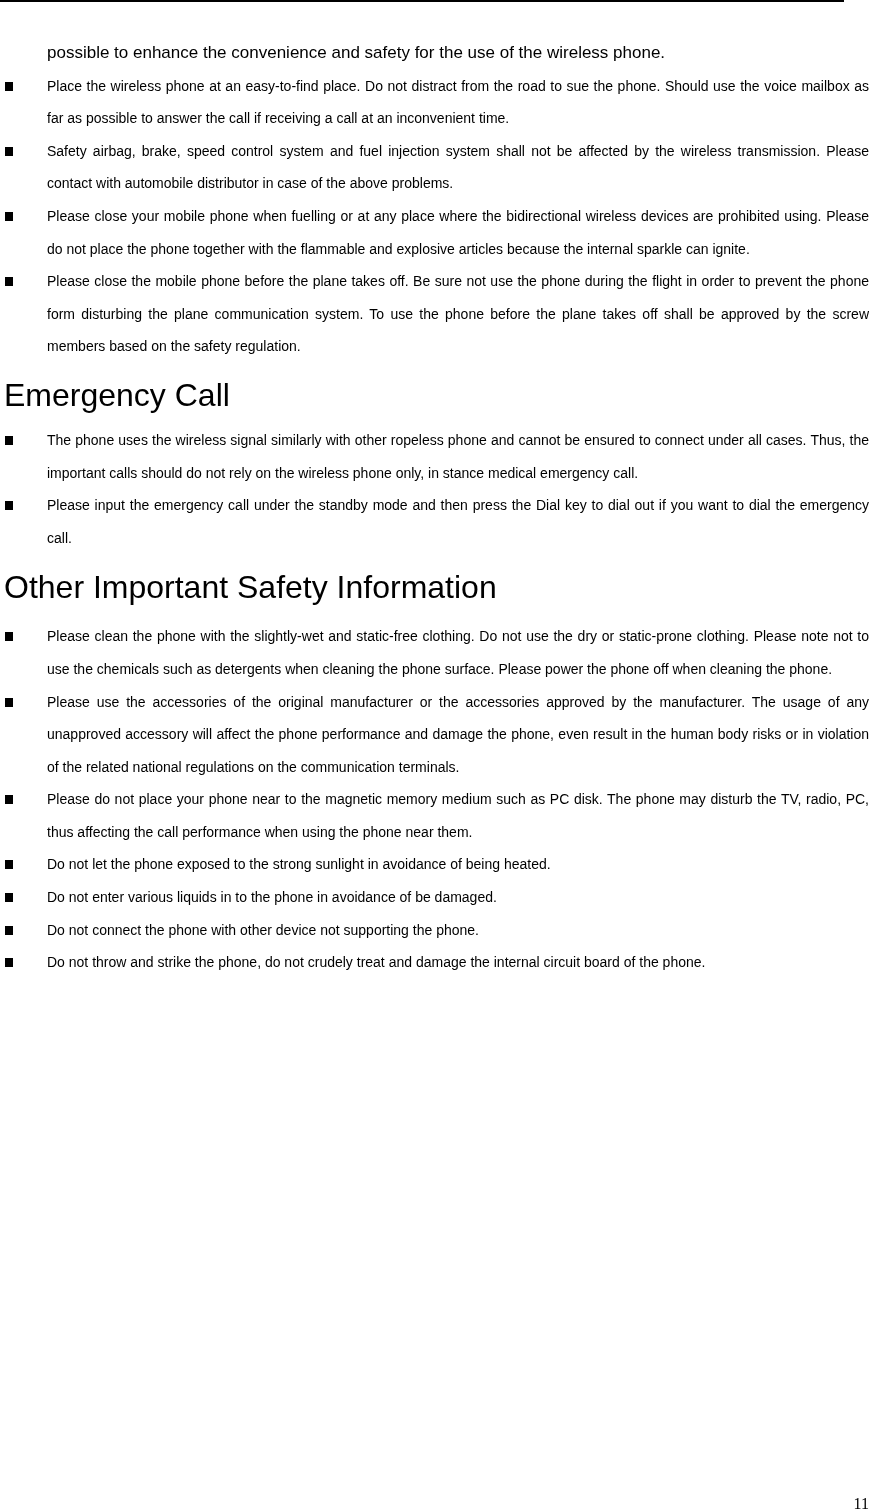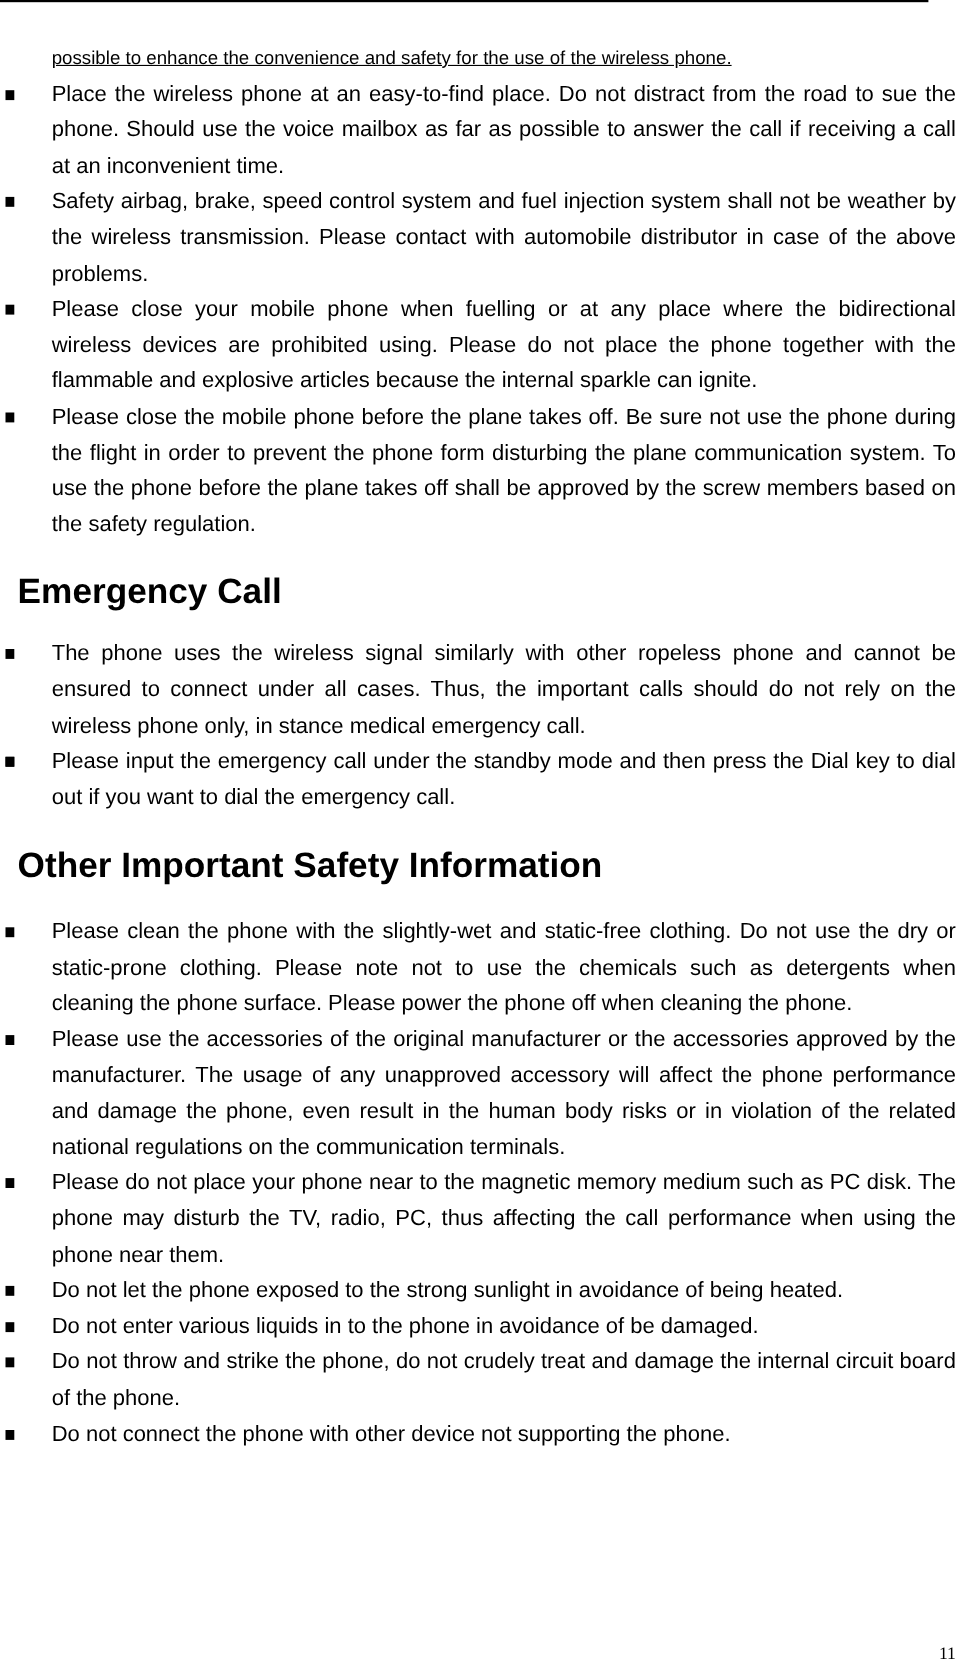--- a/index.html
+++ b/index.html
@@ -27,49 +27,48 @@
     position: absolute;
     left: 4px;
     top: 37px;
     width: 865px;
   }
   .para {
     font-size: 17px;
     line-height: 32.6px;
     text-align: justify;
     margin: 0;
-    text-decoration: underline;
   }
   .cont {
     padding-left: 43px;
   }
   ul.bullets {
     list-style: none;
     margin: 0;
     padding: 0;
   }
   ul.bullets li {
     position: relative;
     padding-left: 43px;
-    font-size: 20px;
+    font-size: 14px;
     line-height: 32.6px;
     text-align: justify;
   }
   ul.bullets li .bullet {
     position: absolute;
     left: 1px;
     top: 12px;
     width: 8px;
     height: 9px;
     background: #000000;
   }
   h2.section-heading {
     font-size: 32px;
-    font-weight: bold;
-    margin: 12px;
+    font-weight: normal;
+    margin: 0;
     line-height: 40px;
     padding: 12px 0 9px 0;
   }
   h2.section-heading.second {
     padding-top: 13px;
     padding-bottom: 13px;
   }
   .page-number {
     position: absolute;
     left: 0;
@@ -85,40 +84,40 @@
 <body>
 
 <div class="top-rule"></div>
 
 <div class="content">
 
   <p class="para cont">possible to enhance the convenience and safety for the use of the wireless phone.</p>
 
   <ul class="bullets">
     <li><span class="bullet"></span><span>Place the wireless phone at an easy-to-find place. Do not distract from the road to sue the phone. Should use the voice mailbox as far as possible to answer the call if receiving a call at an inconvenient time.</span></li>
-    <li><span class="bullet"></span><span>Safety airbag, brake, speed control system and fuel injection system shall not be weather by the wireless transmission. Please contact with automobile distributor in case of the above problems.</span></li>
+    <li><span class="bullet"></span><span>Safety airbag, brake, speed control system and fuel injection system shall not be affected by the wireless transmission. Please contact with automobile distributor in case of the above problems.</span></li>
     <li><span class="bullet"></span><span>Please close your mobile phone when fuelling or at any place where the bidirectional wireless devices are prohibited using. Please do not place the phone together with the flammable and explosive articles because the internal sparkle can ignite.</span></li>
     <li><span class="bullet"></span><span>Please close the mobile phone before the plane takes off. Be sure not use the phone during the flight in order to prevent the phone form disturbing the plane communication system. To use the phone before the plane takes off shall be approved by the screw members based on the safety regulation.</span></li>
   </ul>
 
   <h2 class="section-heading">Emergency Call</h2>
 
   <ul class="bullets">
     <li><span class="bullet"></span><span>The phone uses the wireless signal similarly with other ropeless phone and cannot be ensured to connect under all cases. Thus, the important calls should do not rely on the wireless phone only, in stance medical emergency call.</span></li>
     <li><span class="bullet"></span></li>
     <li><span class="bullet"></span><span>Please input the emergency call under the standby mode and then press the Dial key to dial out if you want to dial the emergency call.</span></li>
   </ul>
 
   <h2 class="section-heading second">Other Important Safety Information</h2>
 
   <ul class="bullets">
     <li><span class="bullet"></span><span>Please clean the phone with the slightly-wet and static-free clothing. Do not use the dry or static-prone clothing. Please note not to use the chemicals such as detergents when cleaning the phone surface. Please power the phone off when cleaning the phone.</span></li>
     <li><span class="bullet"></span><span>Please use the accessories of the original manufacturer or the accessories approved by the manufacturer. The usage of any unapproved accessory will affect the phone performance and damage the phone, even result in the human body risks or in violation of the related national regulations on the communication terminals.</span></li>
     <li><span class="bullet"></span><span>Please do not place your phone near to the magnetic memory medium such as PC disk. The phone may disturb the TV, radio, PC, thus affecting the call performance when using the phone near them.</span></li>
     <li><span class="bullet"></span><span>Do not let the phone exposed to the strong sunlight in avoidance of being heated.</span></li>
     <li><span class="bullet"></span><span>Do not enter various liquids in to the phone in avoidance of be damaged.</span></li>
+    <li><span class="bullet"></span><span>Do not connect the phone with other device not supporting the phone.</span></li>
     <li><span class="bullet"></span><span>Do not throw and strike the phone, do not crudely treat and damage the internal circuit board of the phone.</span></li>
-    <li><span class="bullet"></span><span>Do not connect the phone with other device not supporting the phone.</span></li>
   </ul>
 
 </div>
 
 <div class="page-number">11</div>
 
 </body></html>

